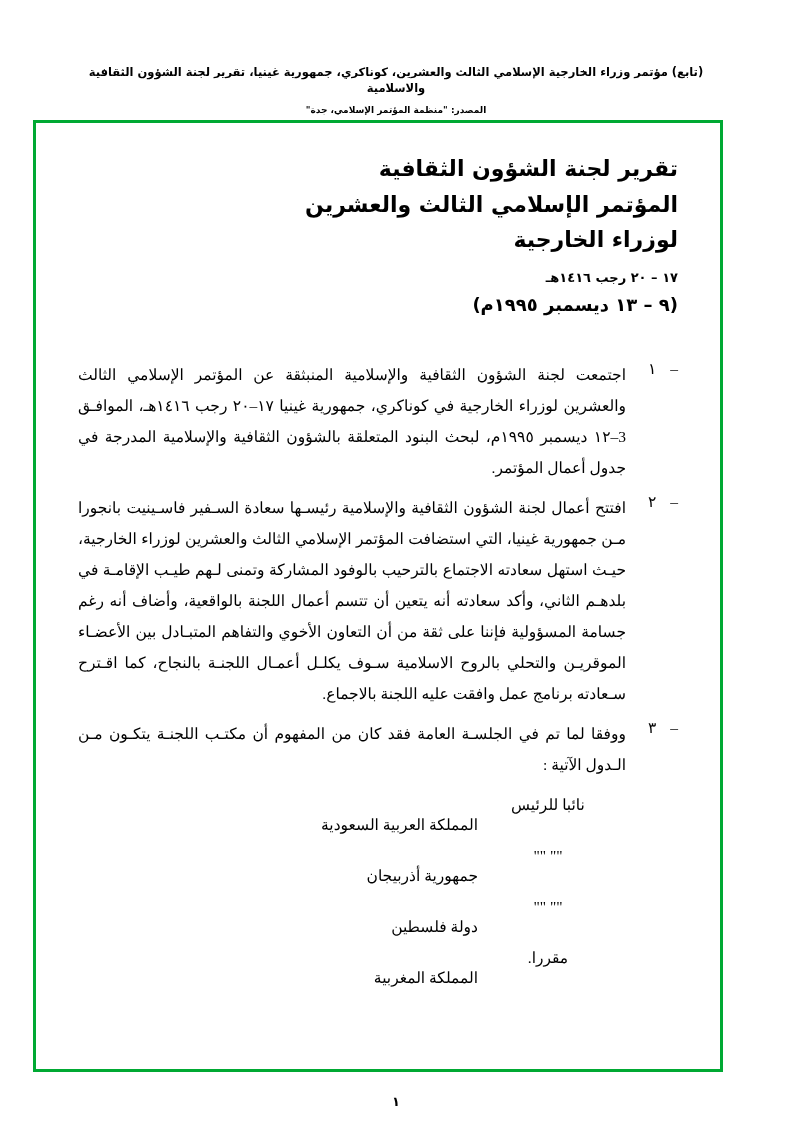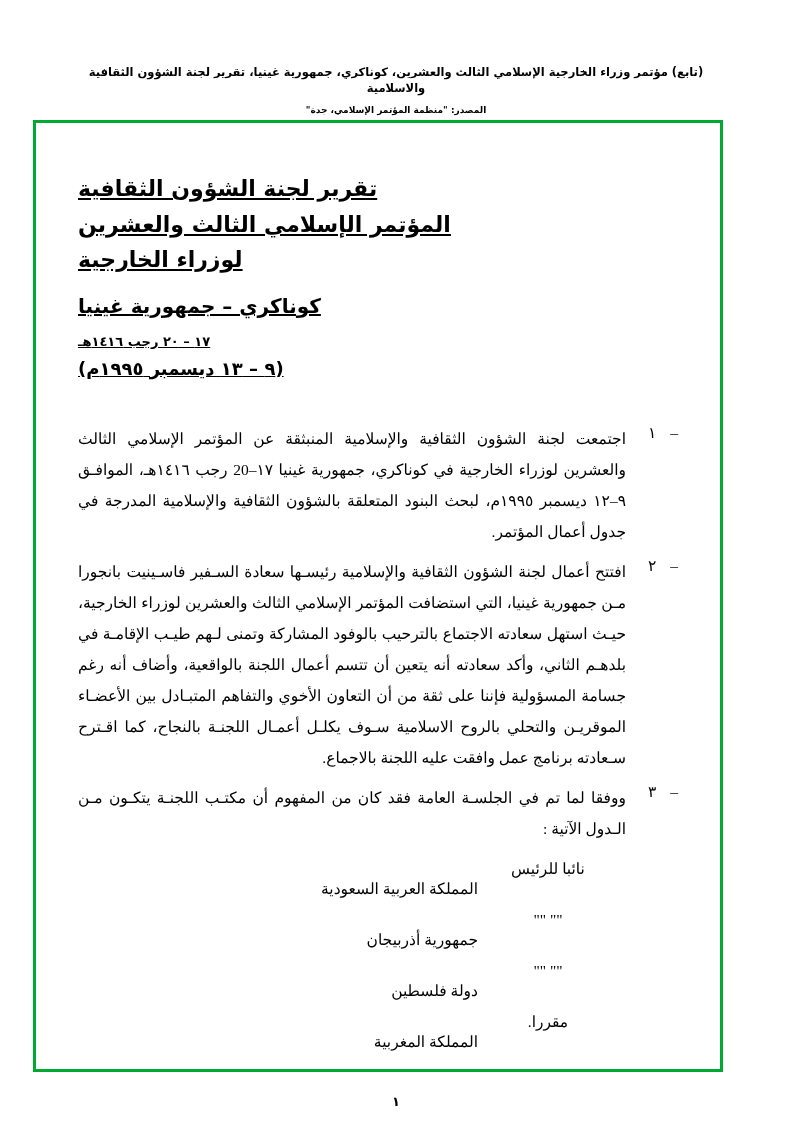--- a/index.html
+++ b/index.html
@@ -56,26 +56,25 @@
     background: #fff;
   }
   .frame-inner {
     padding: 28px 42px 20px 42px;
     height: 100%;
     box-sizing: border-box;
   }
 
   
   .title-block {
-    text-align: left;
-    direction: rtl;
-    font-family: "DejaVu Sans", sans-serif;
-    font-weight: bold;
-    margin-top: 20px;
-    text-decoration: underline;
+    text-align: right;
+    direction: rtl;
+    font-family: "DejaVu Sans", sans-serif;
+    font-weight: bold;
+    margin-top: 0;
   }
   .title-block .t-main {
     font-size: 22px;
     line-height: 1.62;
     letter-spacing: 0.5px;
   }
   .title-block .t-place {
     font-size: 20px;
     line-height: 1.6;
     margin-top: 12px;
@@ -168,33 +167,32 @@
     <div class="src-line">المصدر: "منظمة المؤتمر الإسلامي، جدة"</div>
   </div>
 
   <div class="frame">
     <div class="frame-inner">
 
       <div class="title-block">
         <div class="t-main">تقرير لجنة الشؤون الثقافية</div>
         <div class="t-main">المؤتمر الإسلامي الثالث والعشرين</div>
         <div class="t-main">لوزراء الخارجية</div>
-        <div class="t-place">كوناكري – جمهورية غينيا</div>
         <div class="t-date">١٧ – ٢٠ رجب ١٤١٦هـ</div>
         <div class="t-date2">(٩ – ١٣ ديسمبر ١٩٩٥م)</div>
       </div>
 
       <div class="body-block">
 
         <div class="para">
           <div class="num">
             <span>–</span>
             <span class="dash">١</span>
           </div>
-          <div class="txt">اجتمعت لجنة الشؤون الثقافية والإسلامية المنبثقة عن المؤتمر الإسلامي الثالث والعشرين لوزراء الخارجية في كوناكري، جمهورية غينيا ١٧–20 رجب ١٤١٦هـ، الموافـق ٩–١٢ ديسمبر ١٩٩٥م، لبحث البنود المتعلقة بالشؤون الثقافية والإسلامية المدرجة في جدول أعمال المؤتمر.</div>
+          <div class="txt">اجتمعت لجنة الشؤون الثقافية والإسلامية المنبثقة عن المؤتمر الإسلامي الثالث والعشرين لوزراء الخارجية في كوناكري، جمهورية غينيا ١٧–٢٠ رجب ١٤١٦هـ، الموافـق 3–١٢ ديسمبر ١٩٩٥م، لبحث البنود المتعلقة بالشؤون الثقافية والإسلامية المدرجة في جدول أعمال المؤتمر.</div>
         </div>
 
         <div class="para">
           <div class="num">
             <span>–</span>
             <span class="dash">٢</span>
           </div>
           <div class="txt">افتتح أعمال لجنة الشؤون الثقافية والإسلامية رئيسـها سعادة السـفير فاسـينيت بانجورا مـن جمهورية غينيا، التي استضافت المؤتمر الإسلامي الثالث والعشرين لوزراء الخارجية، حيـث استهل سعادته الاجتماع بالترحيب بالوفود المشاركة وتمنى لـهم طيـب الإقامـة في بلدهـم الثاني، وأكد سعادته أنه يتعين أن تتسم أعمال اللجنة بالواقعية، وأضاف أنه رغم جسامة المسؤولية فإننا على ثقة من أن التعاون الأخوي والتفاهم المتبـادل بين الأعضـاء الموقريـن والتحلي بالروح الاسلامية سـوف يكلـل أعمـال اللجنـة بالنجاح، كما اقـترح سـعادته برنامج عمل وافقت عليه اللجنة بالاجماع.</div>
         </div>
 

